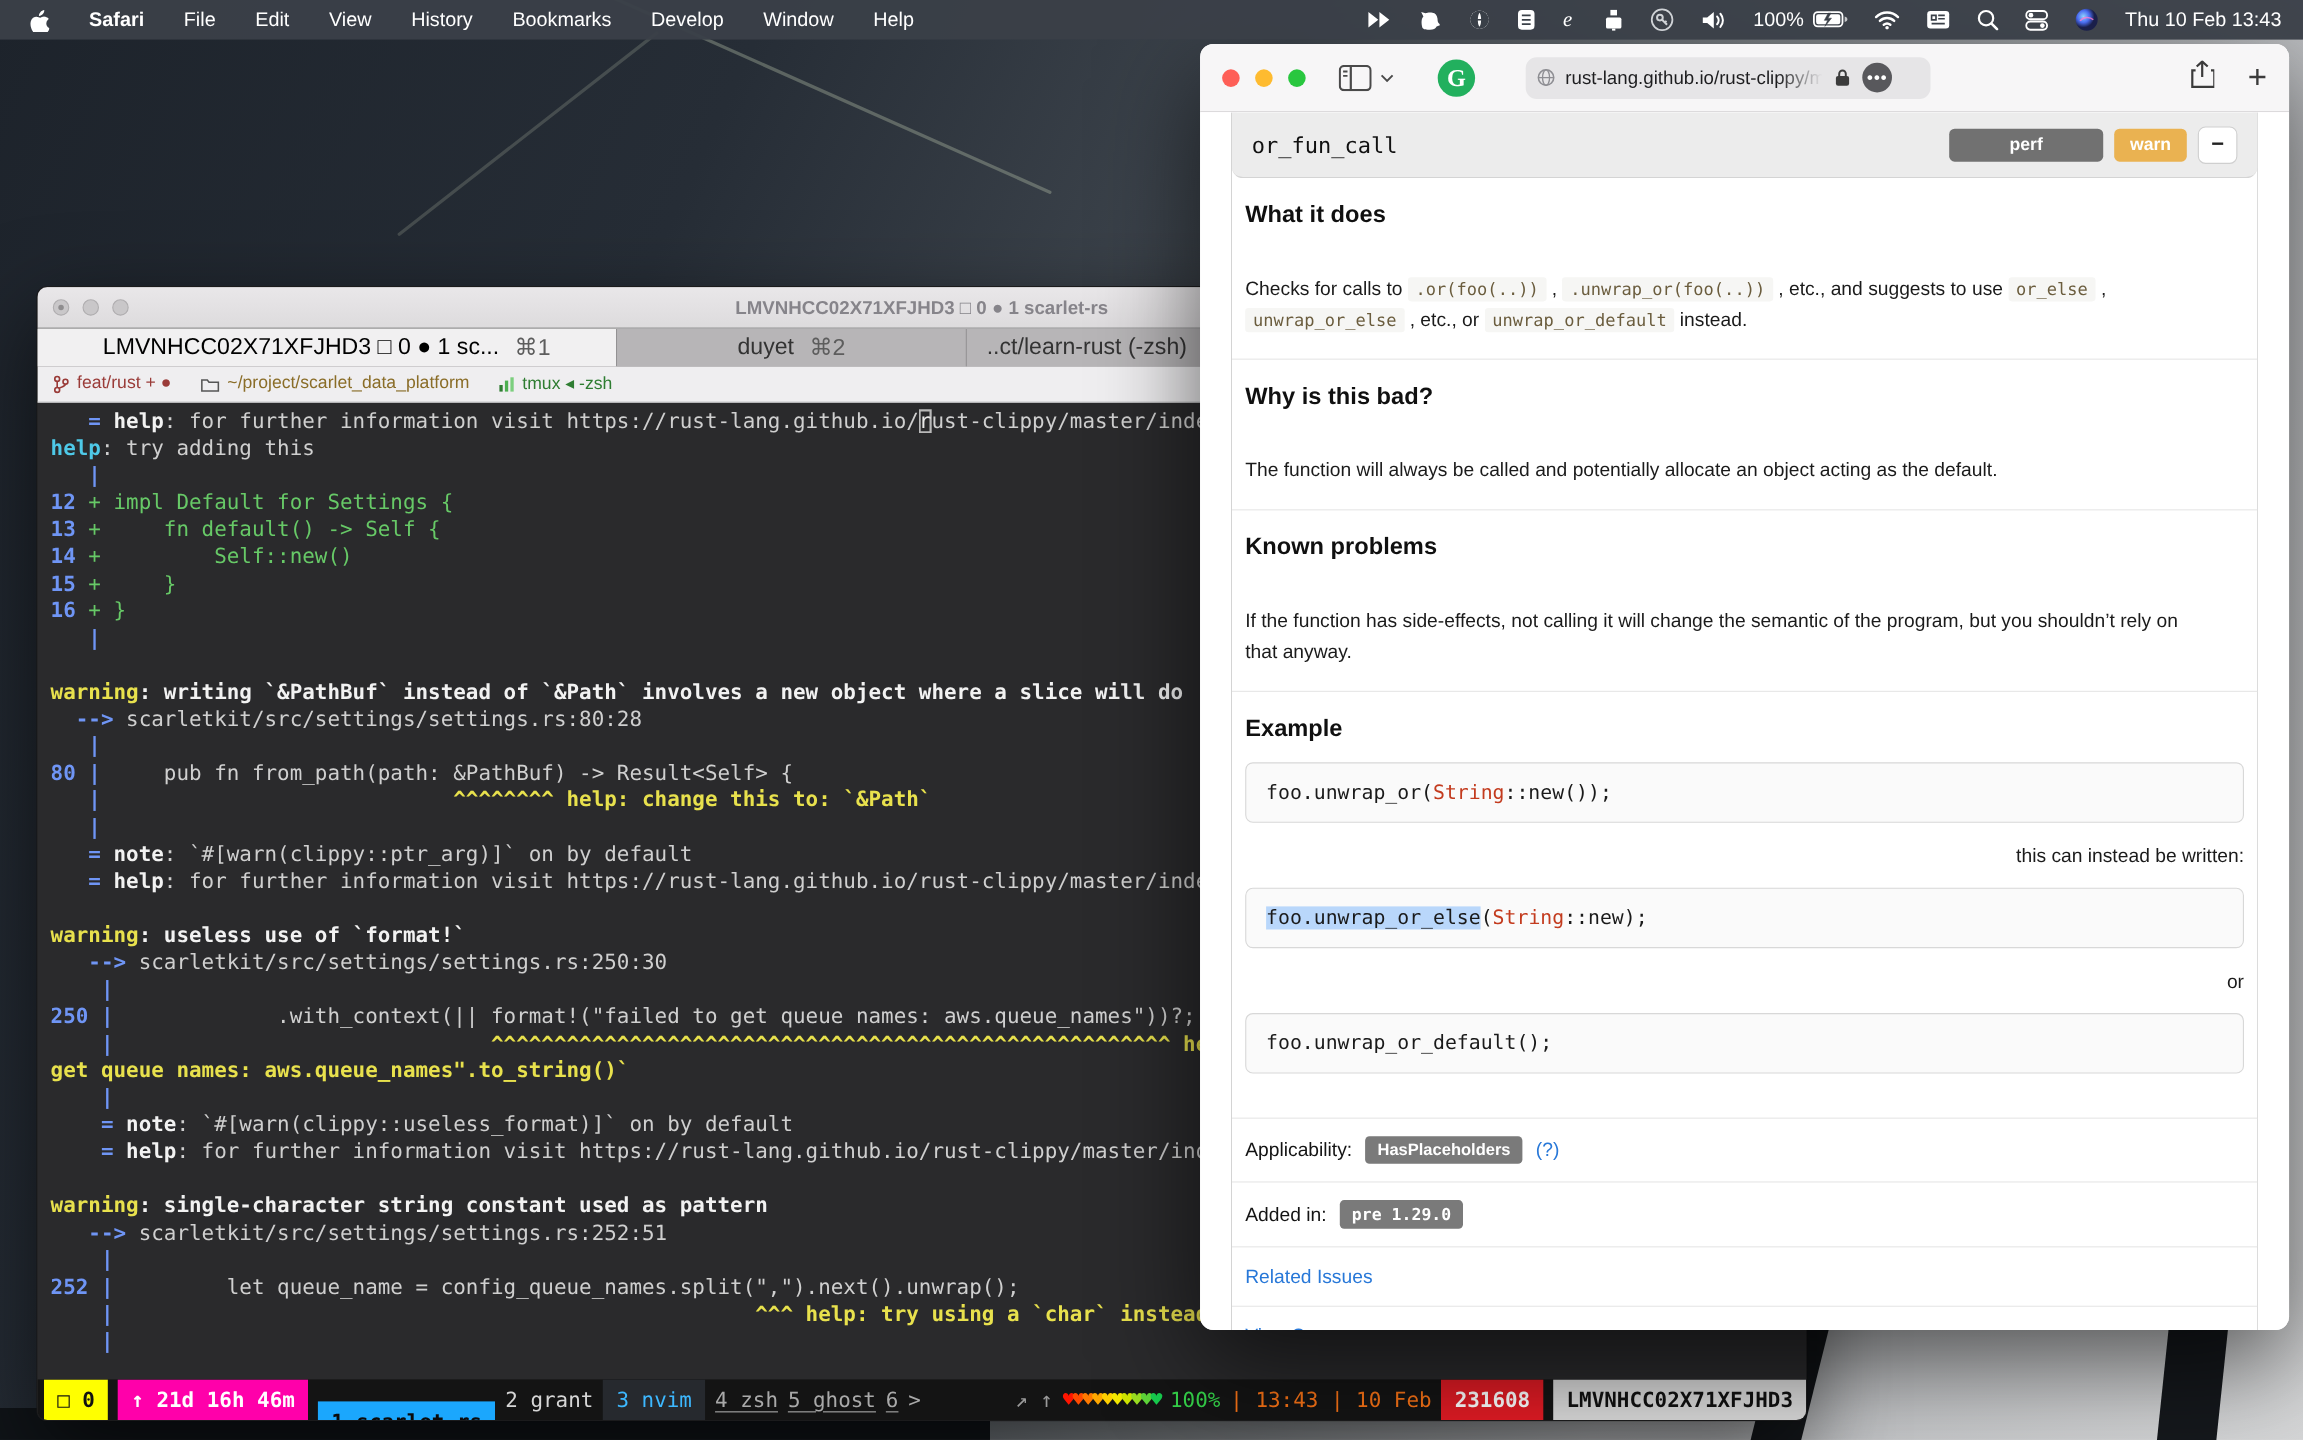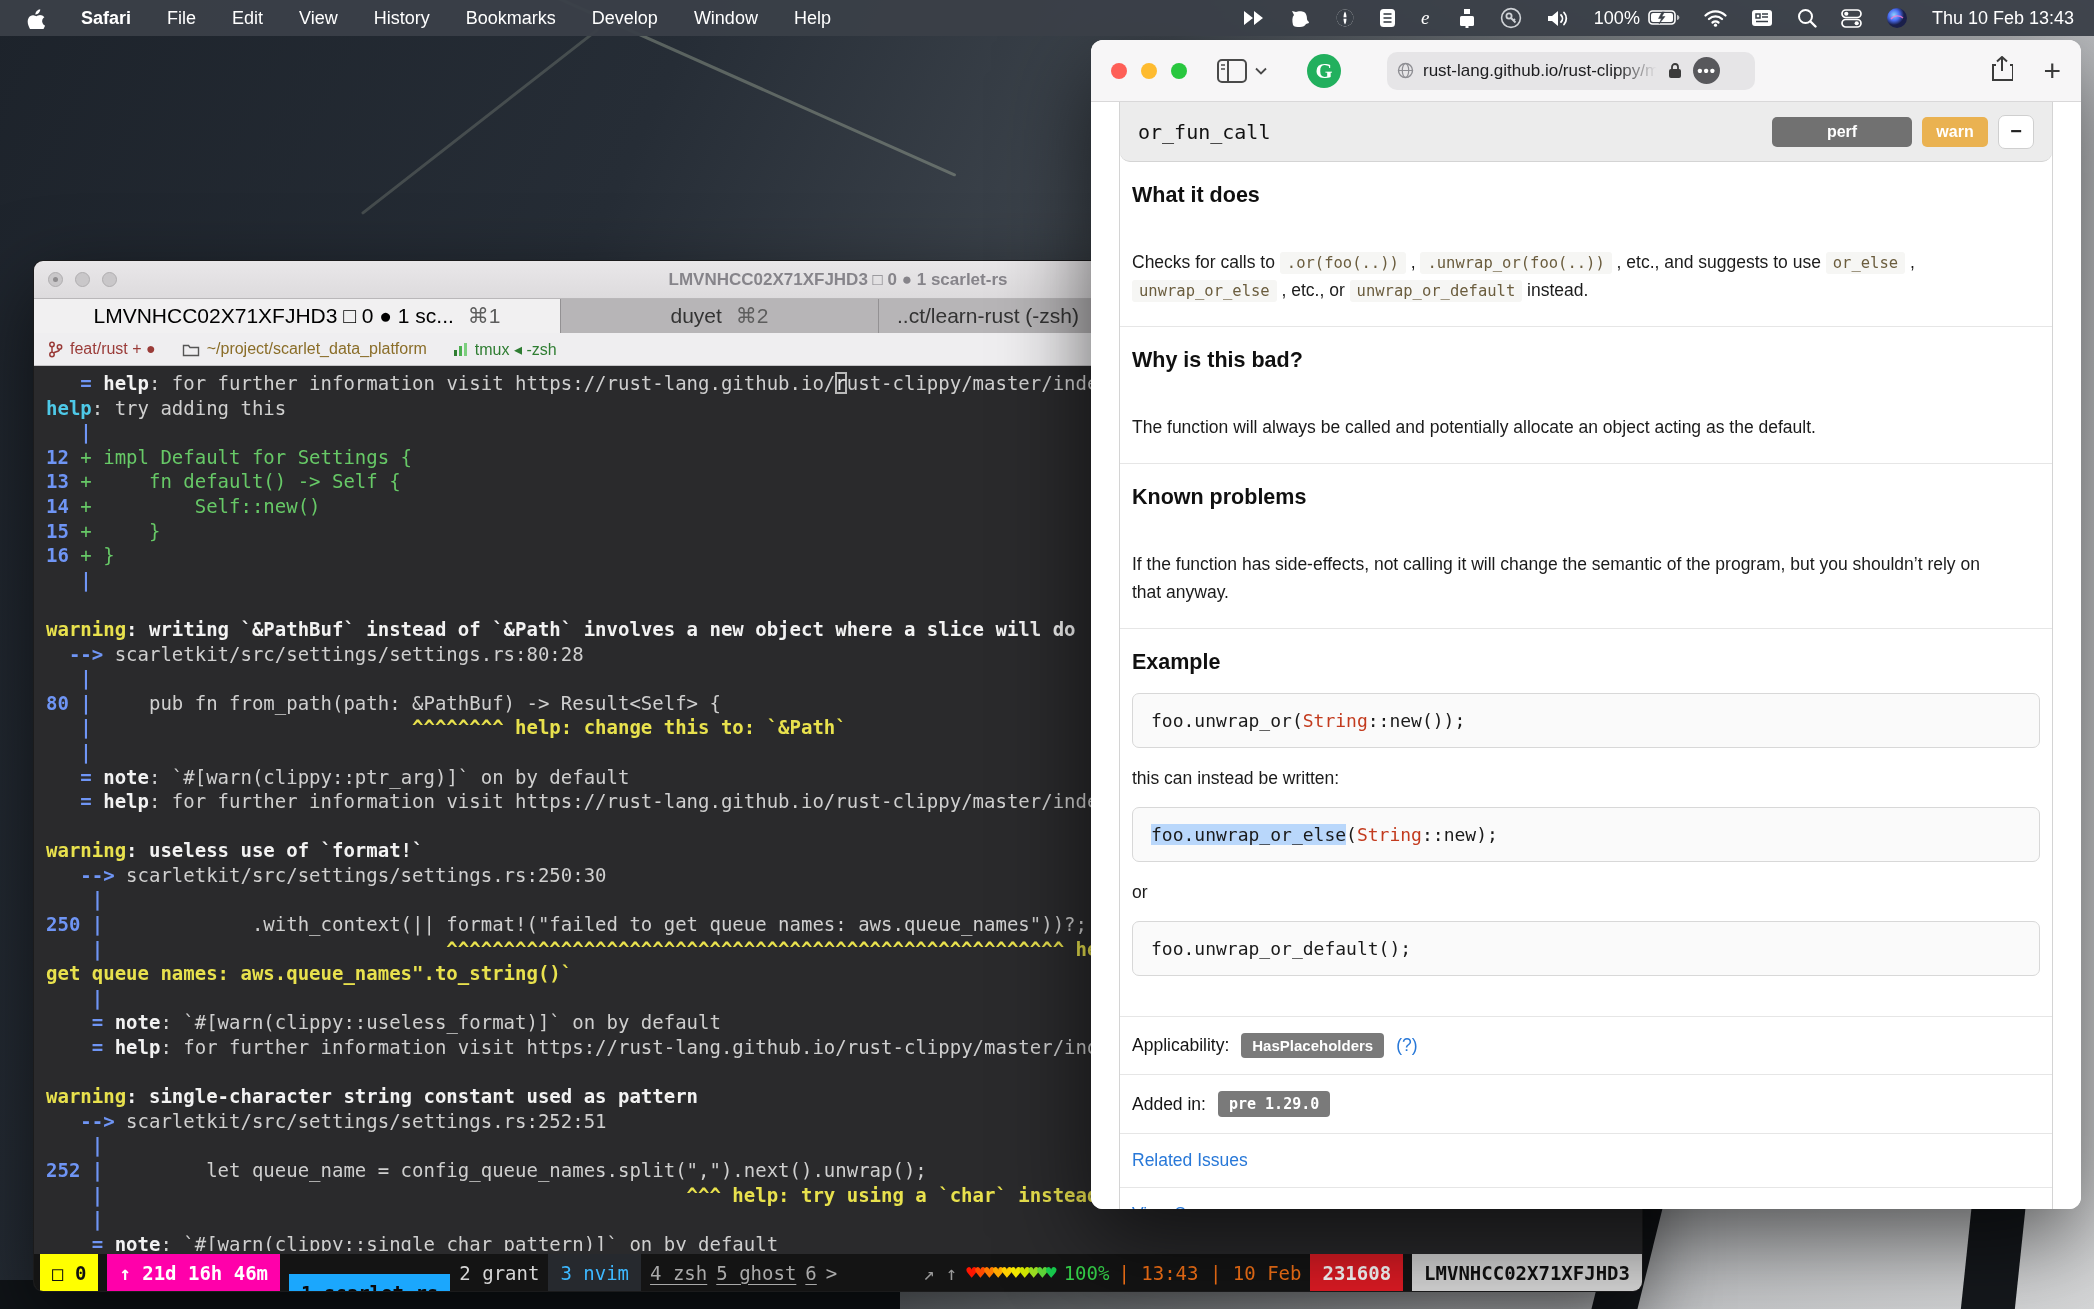--- a/index.html
+++ b/index.html
@@ -103,21 +103,21 @@
 
   .section { padding:17px 12px 22px; }
   .section + .section { border-top:1px solid #e6e6e6; }
   .section h3 { font-size:21.5px; font-weight:bold; color:#101010; margin:4px 0 16px; }
   .section p { font-size:17.5px; line-height:1.6; color:#1b1b1b; max-width:860px;margin-top:40px; }
   .icode { font-family:"DejaVu Sans Mono", monospace; font-size:15.5px; background:#f6f6f4; color:#6b5d3e; padding:2px 7px; border-radius:3px; }
   .codeblock { background:#fafafa; border:1px solid #d8d8d8; border-radius:7px; padding:16px 18px; margin:18px 0;
     font-family:"DejaVu Sans Mono", monospace; font-size:18px; color:#1a1a1a; white-space:pre; }
   .codeblock .str { color:#c33b1e; }
   .codeblock .hl { background:#b9d7fb; }
-  .midtext { font-size:17.5px; color:#1b1b1b; margin:20px 0 4px; }
+  .midtext { font-size:17.5px; color:#1b1b1b; margin:20px 0 4px;text-align:right; }
   .meta-row { border-top:1px solid #e6e6e6; padding:16px 12px; display:flex; align-items:center; gap:12px; font-size:17.5px; color:#141414; }
   .meta-badge { background:#7a7a7a; color:#fff; font-weight:bold; border-radius:4px; padding:4px 11px; font-size:15px; }
   .meta-badge.mono { font-family:"DejaVu Sans Mono", monospace; }
   .link { color:#2878d8; }
   .panel2 { margin-top:26px; box-shadow:0 1px 3px rgba(0,0,0,.08); }
 </style>
 </head>
 <body>
 
 <div class="stage">
@@ -354,21 +354,20 @@
         <div class="term-line"><span class="t-b">    |</span></div>
         <div class="term-line"><span class="t-b">    = </span><span class="t-wb">note</span><span class="t-d">: `#[warn(clippy::useless_format)]` on by default</span></div>
         <div class="term-line"><span class="t-b">    = </span><span class="t-wb">help</span><span class="t-d">: for further information visit https://rust-lang.github.io/rust-clippy/master/index.html#useless_format</span></div>
         <div class="term-line"></div>
         <div class="term-line"><span class="t-y">warning</span><span class="t-wb">: single-character string constant used as pattern</span></div>
         <div class="term-line"><span class="t-b">   --&gt; </span><span class="t-d">scarletkit/src/settings/settings.rs:252:51</span></div>
         <div class="term-line"><span class="t-b">    |</span></div>
         <div class="term-line"><span class="t-b">252 | </span><span class="t-d">        let queue_name = config_queue_names.split(",").next().unwrap();</span></div>
         <div class="term-line"><span class="t-b">    | </span><span class="t-y">                                                  ^^^ help: try using a `char` instead: ','</span></div>
         <div class="term-line"><span class="t-b">    |</span></div>
-        <div class="term-line"><span class="t-b">    = </span><span class="t-wb">note</span><span class="t-d">: `#[warn(clippy::single_char_pattern)]` on by default</span></div>
       </div>
     <div class="tmux" id="tmux-bar">
         <span class="tm-block" style="background: rgb(255, 255, 0); color: rgb(17, 17, 17);">□ 0</span>
         <span class="tm-block" style="background: rgb(255, 0, 170); color: rgb(255, 255, 255);">↑ 21d 16h 46m</span>
         <span class="tm-block" style="background: rgb(27, 167, 253); color: rgb(10, 10, 10); margin-top: 40px;">1 scarlet-rs</span>
         <span class="tm-text" style="color: rgb(214, 214, 214);">2 grant</span>
         <span class="tm-block" style="background: rgb(38, 41, 46); color: rgb(61, 184, 255); font-weight: normal;">3 nvim</span>
         <span class="tm-text tm-u" style="color: rgb(169, 169, 169);">4 zsh</span>
         <span class="tm-text tm-u" style="color: rgb(169, 169, 169);">5 ghost</span>
         <span class="tm-text tm-u" style="color: rgb(169, 169, 169);">6</span>

